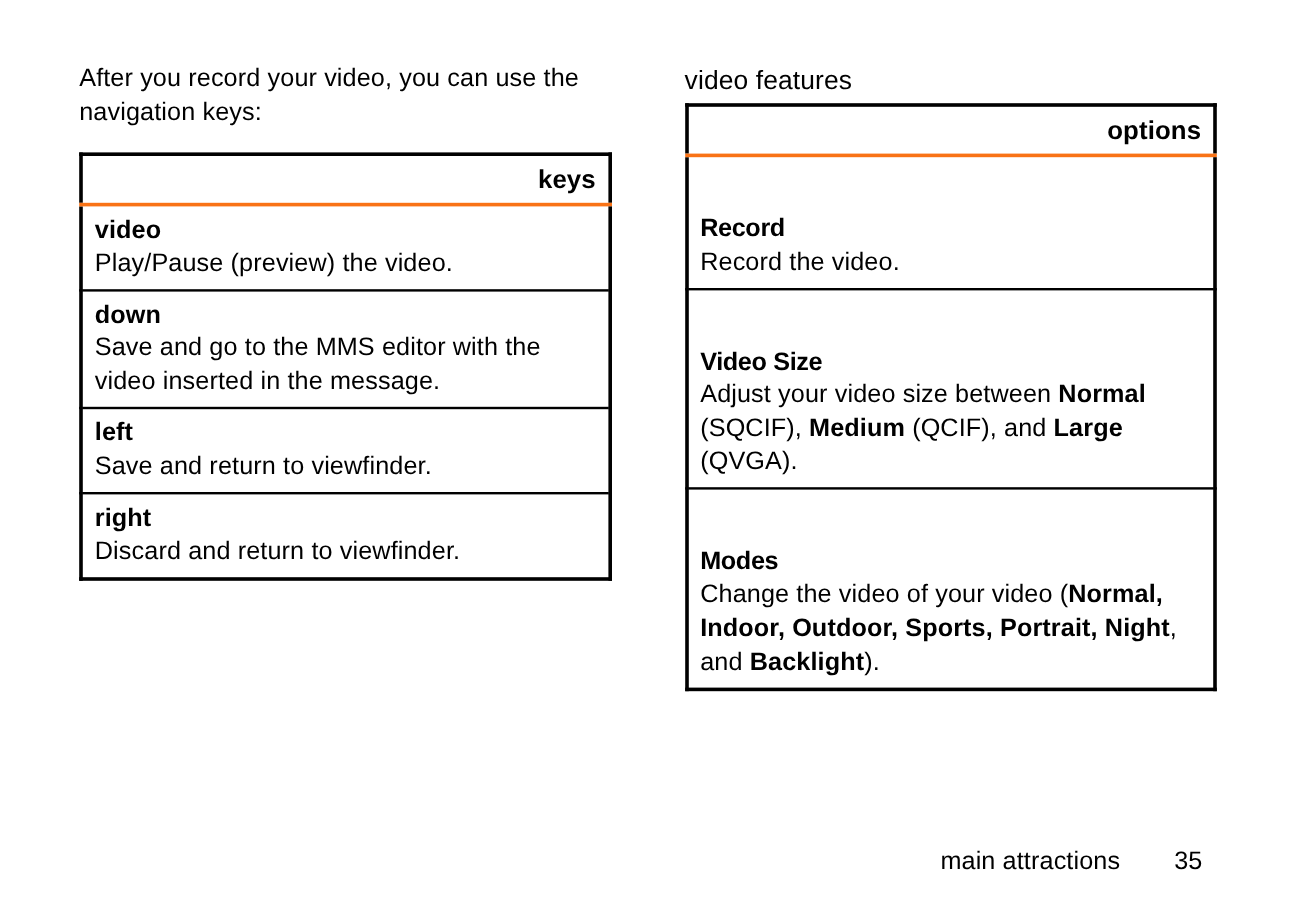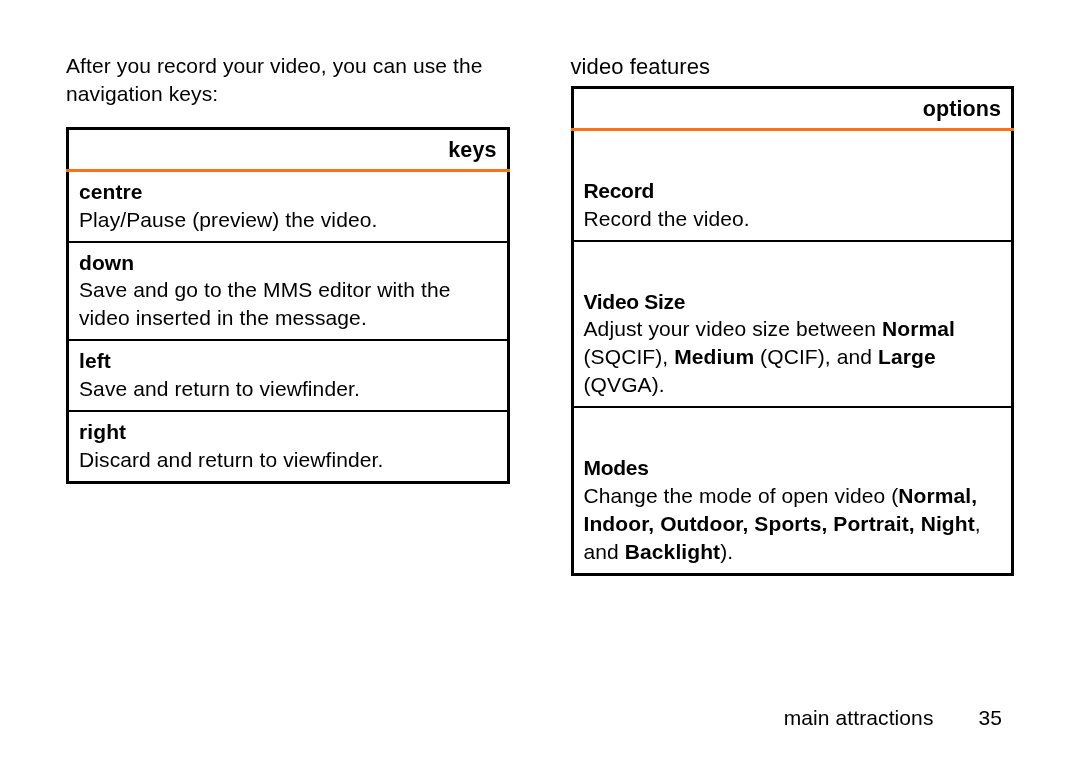--- a/index.html
+++ b/index.html
@@ -27,21 +27,21 @@
 
   <div class="col">
     <p class="intro">After you record your video, you can use the navigation keys:</p>
     <table class="box">
       <tbody>
           <tr>
             <th>keys</th>
           </tr>
       <tr>
             <td>
-        <div class="sub">centre</div>
+        <div class="sub">video</div>
         <div>Play/Pause (preview) the video.</div>
       </td>
           </tr>
       <tr>
             <td>
         <div class="sub">down</div>
         <div>Save and go to the MMS editor with the video inserted in the message.</div>
       </td>
           </tr>
       <tr>
@@ -78,21 +78,21 @@
         <div class="opthead">Video Size</div>
         <div>
           <span>Adjust your video size between </span><span class="opt">Normal</span><span> (SQCIF), </span><span class="opt">Medium</span><span> (QCIF), and </span><span class="opt">Large</span><span> (QVGA).</span>
         </div>
       </td>
           </tr>
       <tr>
             <td>
         <div class="opthead">Modes</div>
         <div>
-          <span>Change the mode of open video (</span><span class="opt">Normal, Indoor, Outdoor, Sports, Portrait, Night</span><span>, and </span><span class="opt">Backlight</span><span>).</span>
+          <span>Change the video of your video (</span><span class="opt">Normal, Indoor, Outdoor, Sports, Portrait, Night</span><span>, and </span><span class="opt">Backlight</span><span>).</span>
         </div>
       </td>
           </tr>
     </tbody>
       </table>
   </div>
 
 </div>
 
 <div class="footer">

